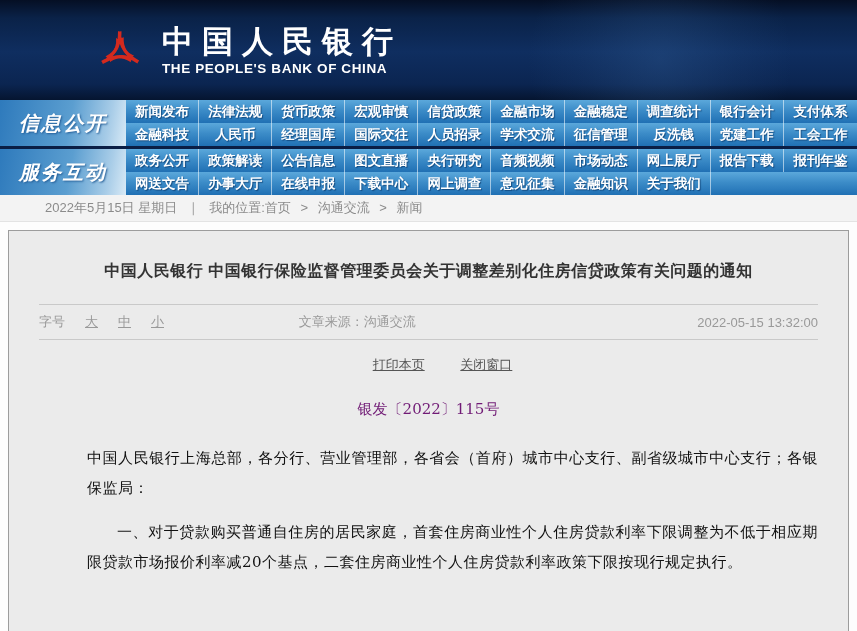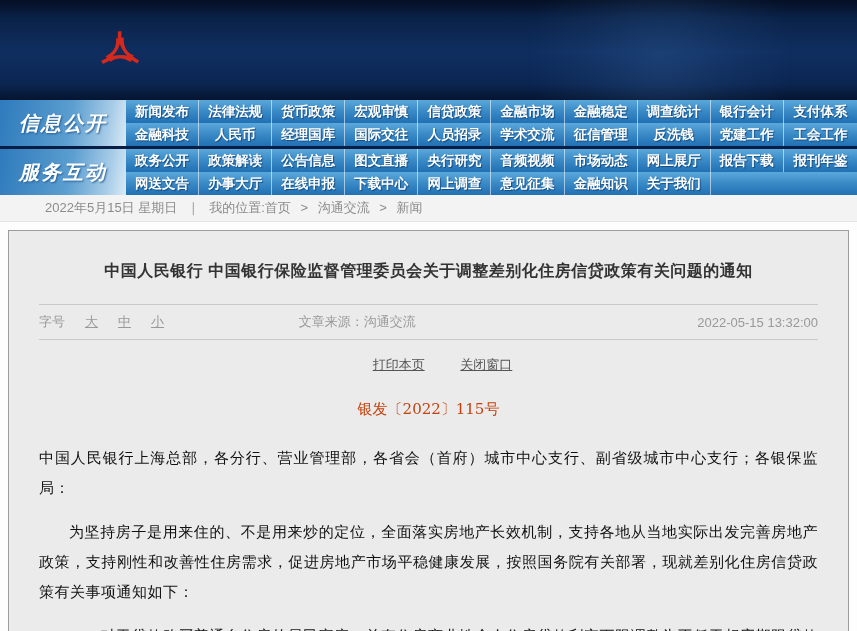--- a/index.html
+++ b/index.html
@@ -133,44 +133,48 @@
   .action-links span {
     color: #555555;
     text-decoration: underline;
     margin-left: 32px;
     cursor: pointer;
   }
   .doc-number {
     text-align: center;
     font-family: "DejaVu Serif", serif;
     font-size: 15px;
-    color: #c2410c;
+    color: #701a75;
     margin: 20px 0 24px 0;
   }
   .article-body {
     font-family: "DejaVu Serif", serif;
     font-size: 15px;
     color: #111111;
     line-height: 30px;
     letter-spacing: 0.5px;
   }
-  .article-body p { margin-bottom: 14px; text-align: justify; }
+  .article-body p { margin-bottom: 14px; text-align: justify; margin-left: 48px; }
   .article-body p.indent { text-indent: 2em; }
 </style>
 </head>
 <body>
 
 <div class="site-header">
   <svg class="logo-emblem" viewBox="0 0 60 60">
     <g transform="translate(30,32)" fill="#d42a1e" font-family="DejaVu Sans, sans-serif" font-weight="bold" font-size="30" text-anchor="middle">
       <text y="2" transform="rotate(0)">人</text>
       <text y="2" transform="rotate(120)">人</text>
       <text y="2" transform="rotate(240)">人</text>
     </g>
   </svg>
+  <div>
+    <div class="bank-name-cn">中国人民银行</div>
+    <div class="bank-name-en">THE PEOPLE'S BANK OF CHINA</div>
+  </div>
 </div>
 
 <div>
   <div class="nav-section">
     <div class="nav-label">信息公开</div>
     <div class="nav-grid">
         <div class="nav-cell">新闻发布</div>
         <div class="nav-cell">法律法规</div>
         <div class="nav-cell">货币政策</div>
         <div class="nav-cell">宏观审慎</div>
@@ -245,17 +249,16 @@
       <div class="meta-right">2022-05-15 13:32:00</div>
     </div>
     <hr class="rule">
     <div class="action-links">
       <span>打印本页</span>
       <span>关闭窗口</span>
     </div>
     <div class="doc-number">银发〔2022〕115号</div>
     <div class="article-body">
         <p>中国人民银行上海总部，各分行、营业管理部，各省会（首府）城市中心支行、副省级城市中心支行；各银保监局：</p>
-        <p class="indent">为坚持房子是用来住的、不是用来炒的定位，全面落实房地产长效机制，支持各地从当地实际出发完善房地产政策，支持刚性和改善性住房需求，促进房地产市场平稳健康发展，按照国务院有关部署，现就差别化住房信贷政策有关事项通知如下：</p>
         <p class="indent">一、对于贷款购买普通自住房的居民家庭，首套住房商业性个人住房贷款利率下限调整为不低于相应期限贷款市场报价利率减20个基点，二套住房商业性个人住房贷款利率政策下限按现行规定执行。</p>
       </div>
   </div>
 </div>
 
 </body></html>

